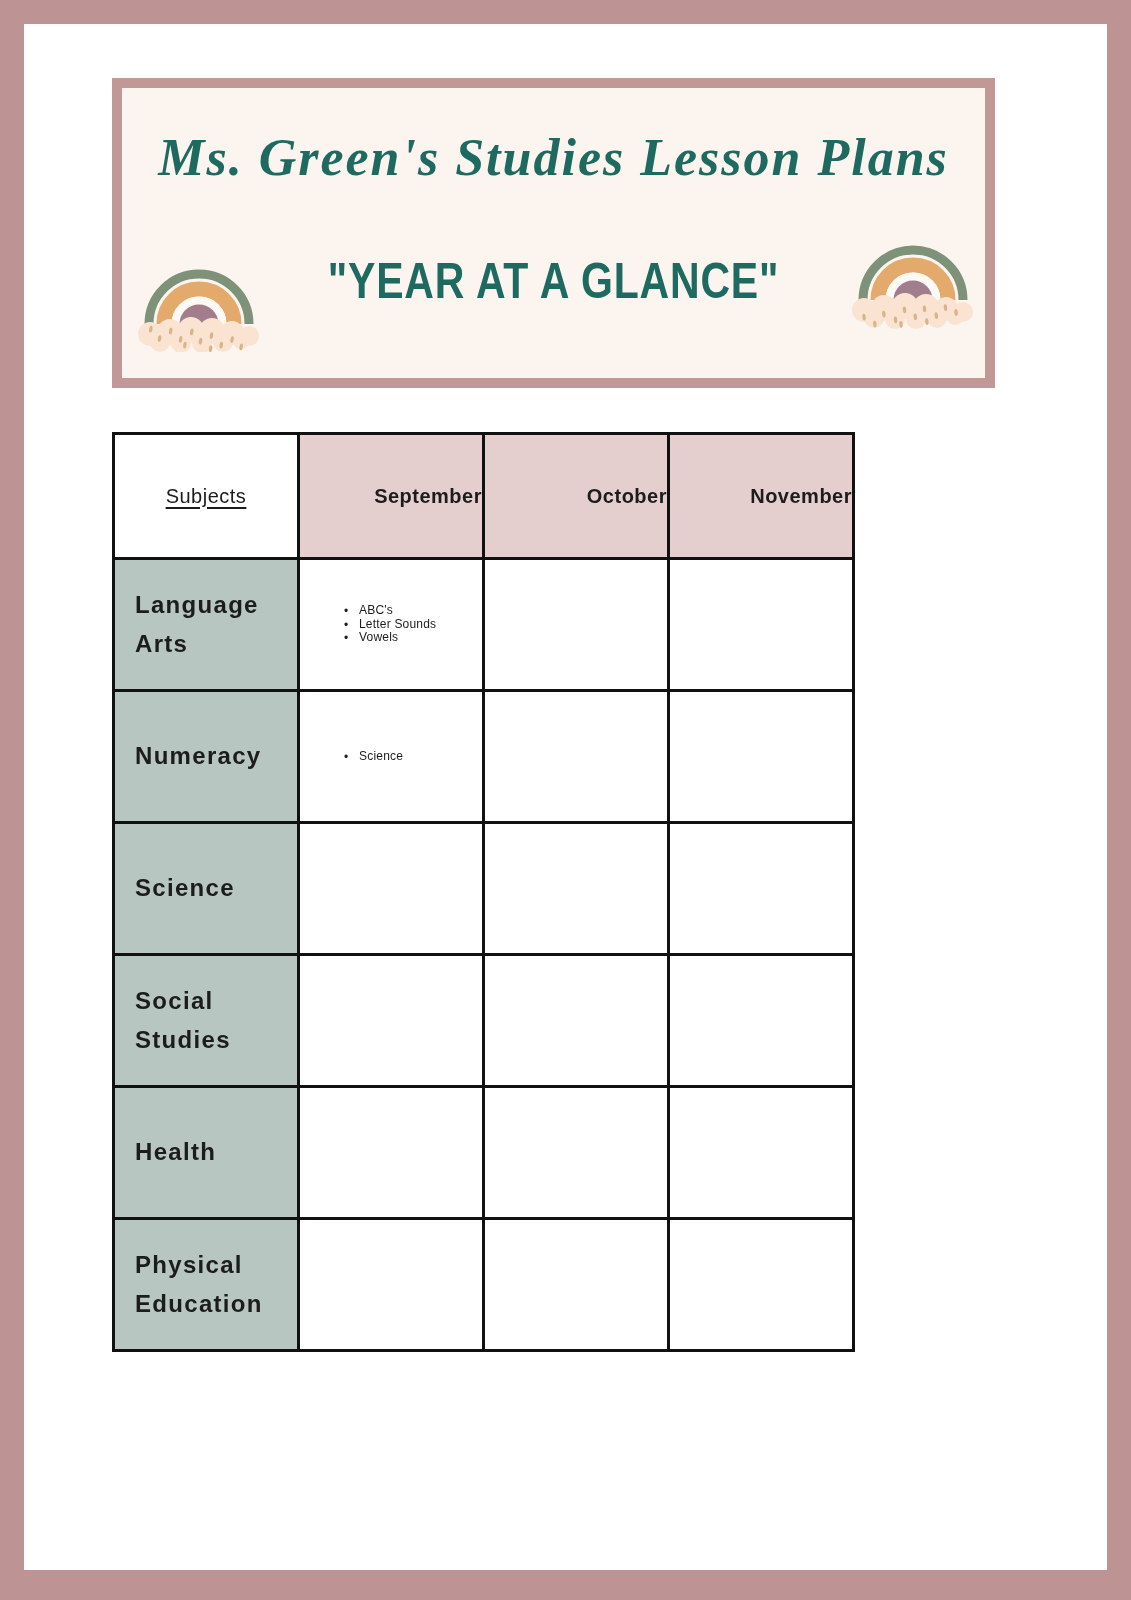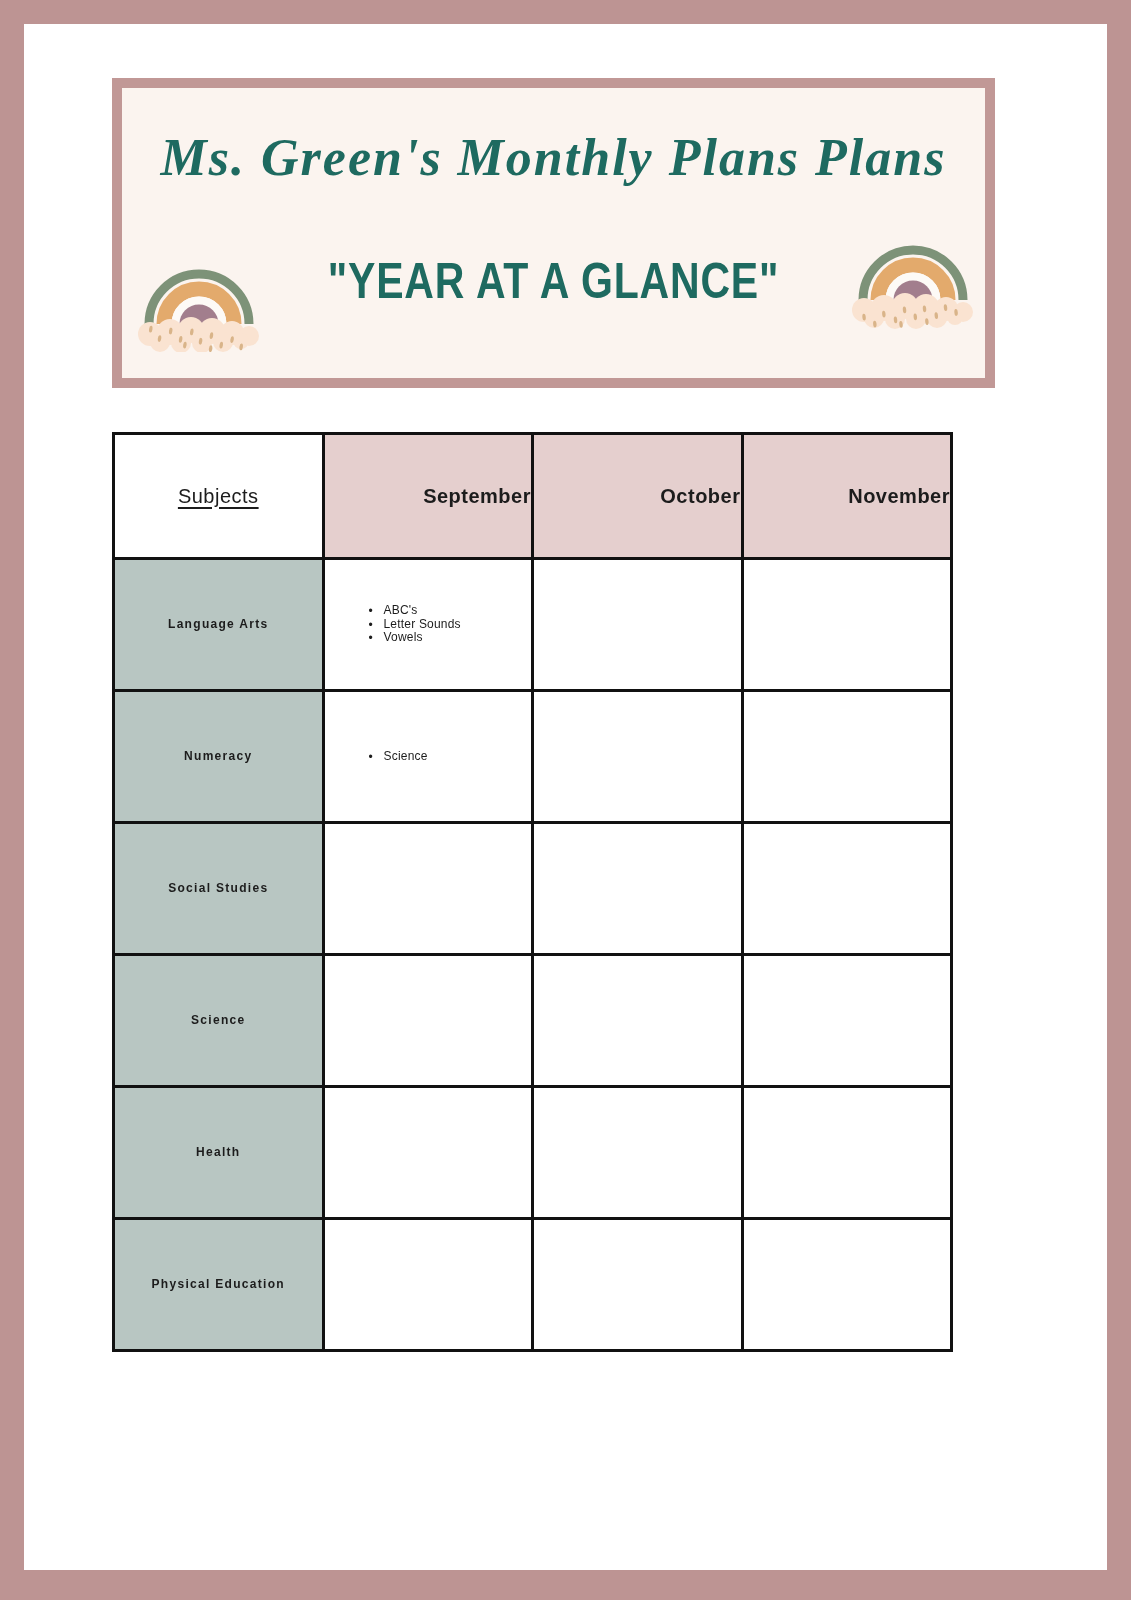--- a/index.html
+++ b/index.html
@@ -26,54 +26,54 @@
     position:absolute; left:0; right:0; top:168px; text-align:center;
     font-weight:bold; font-size:50px; color:#1e6a60; line-height:1;
     transform:scaleX(0.82); transform-origin:center; letter-spacing:1px;
     white-space:nowrap;
   }
   .rainbow { position:absolute; z-index:2; }
   .rainbow-left  { left:136px; top:248px; width:126px; height:104px; }
   .rainbow-right { left:850px; top:220px; width:126px; height:112px; }
 
   table.lesson-table {
-    position:absolute; left:112px; top:432px; width:841px;
+    position:absolute; left:112px; top:432px; width:743px;
     border-collapse:collapse; table-layout:fixed; z-index:1;
   }
   .lesson-table th, .lesson-table td { border:3px solid #111111; padding:0; }
   .lesson-table col { width:25%; }
   tr.head-row   { height:125px; }
   tr.body-row   { height:132px; }
   th.subjects-th {
     background:#ffffff; font-weight:normal; font-size:20px; letter-spacing:.5px;
     text-decoration:underline; text-underline-offset:4px; text-align:center;
   }
   th.month-th {
     background:#e5cfce; font-weight:bold; font-size:20px; letter-spacing:.5px;
     text-align:right;
   }
   td.subject-td {
-    background:#b8c6c2; font-weight:bold; font-size:12px; letter-spacing:1.3px;
-    text-align:center; vertical-align:middle; line-height:1.6; padding:0 20px;
+    background:#b8c6c2; font-weight:bold; font-size:24px; letter-spacing:1.3px;
+    text-align:left; vertical-align:middle; line-height:1.6; padding:0 20px;
   }
   td.plan-td { background:#ffffff; vertical-align:middle; }
   .plan-td ul { margin:0; padding:0 6px 0 44px; list-style:none; }
   .plan-td li {
     font-size:12px; line-height:1.12; letter-spacing:.2px;
     position:relative; padding-left:15px;
   }
   .plan-td li::before { content:"\2022"; position:absolute; left:0; top:1px; font-size:12px; }
 </style>
 </head>
 <body>
 
 <div class="frame"></div>
 
 <div class="header-box">
-  <div class="title">Ms. Green's Monthly Plans Plans</div>
+  <div class="title">Ms. Green's Studies Lesson Plans</div>
   <div class="subtitle">"YEAR AT A GLANCE"</div>
 </div>
 
 <svg class="rainbow rainbow-left" viewBox="0 0 126 104" aria-hidden="true">
   <g>
     <path d="M 13 76 A 50 50 0 0 1 113 76" fill="none" stroke="#7d9278" stroke-width="9"></path>
     <path d="M 28 76 A 35 35 0 0 1 98 76" fill="none" stroke="#e3aa6c" stroke-width="15"></path>
     <path d="M 39.5 76 A 23.5 23.5 0 0 1 86.5 76" fill="none" stroke="#fdfaf6" stroke-width="8"></path>
     <path d="M 43.5 76 A 19.5 19.5 0 0 1 82.5 76 Z" fill="#a27e8d"></path>
     <g fill="#fae3d1">
@@ -175,27 +175,27 @@
       <td class="subject-td">Numeracy</td>
       <td class="plan-td">
         <ul>
           <li>Science</li>
         </ul>
       </td>
       <td class="plan-td"></td>
       <td class="plan-td"></td>
     </tr>
     <tr class="body-row">
+      <td class="subject-td">Science</td>
+      <td class="plan-td"></td>
+      <td class="plan-td"></td>
+      <td class="plan-td"></td>
+    </tr>
+    <tr class="body-row">
       <td class="subject-td">Social Studies</td>
-      <td class="plan-td"></td>
-      <td class="plan-td"></td>
-      <td class="plan-td"></td>
-    </tr>
-    <tr class="body-row">
-      <td class="subject-td">Science</td>
       <td class="plan-td"></td>
       <td class="plan-td"></td>
       <td class="plan-td"></td>
     </tr>
     <tr class="body-row">
       <td class="subject-td">Health</td>
       <td class="plan-td"></td>
       <td class="plan-td"></td>
       <td class="plan-td"></td>
     </tr>

